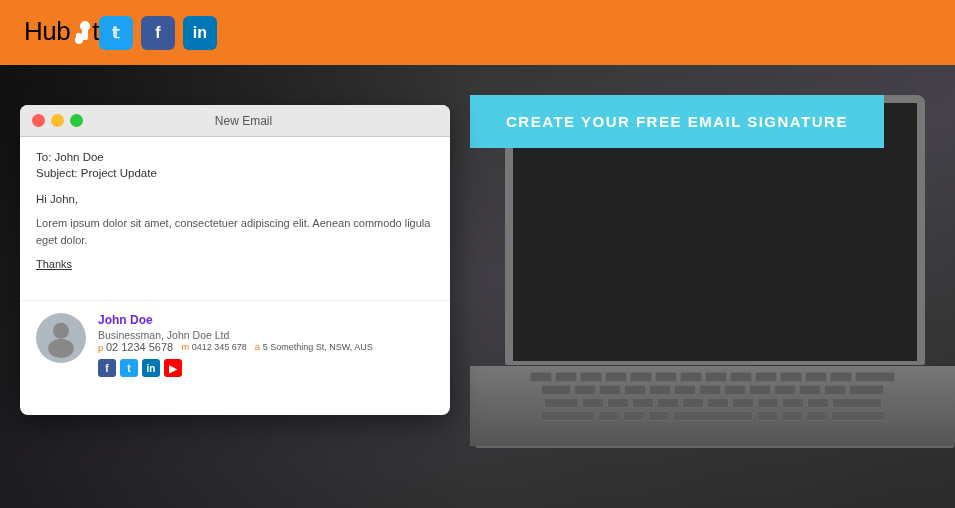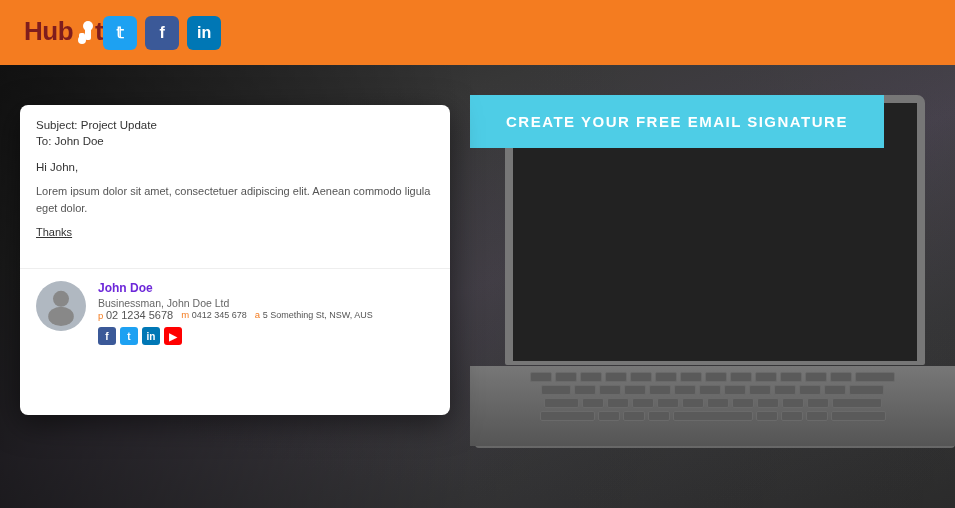--- a/index.html
+++ b/index.html
@@ -13,23 +13,23 @@
       align-items: center;
       padding: 0 24px;
       position: relative;
       z-index: 10;
     }
     #logo {
       display: flex;
       align-items: center;
     }
     .logo-text {
-      color: #7f1d1d;
+      color: #000000;
       font-size: 26px;
-      font-weight: bold;
+      font-weight: normal;
       letter-spacing: -0.5px;
     }
 
     #nav {
       margin-left: auto;
       display: flex;
       align-items: center;
       gap: 32px;
       margin-right: 24px;
     }
@@ -391,24 +391,30 @@
       <div class="kb-key"></div>
       <div class="kb-key" style="max-width:80px;"></div>
       <div class="kb-key"></div>
       <div class="kb-key"></div>
       <div class="kb-key"></div>
       <div class="kb-key" style="max-width:55px;"></div>
     </div>
   </div>
 
   <div id="email-window" style="z-index:6;">
+    <div class="window-titlebar">
+      <span class="window-btn btn-close"></span>
+      <span class="window-btn btn-min"></span>
+      <span class="window-btn btn-max"></span>
+      <span class="window-title">New Email</span>
+    </div>
 
     <div class="email-body">
+      <div class="email-field">To:  John Doe</div>
       <div class="email-field">Subject:  Project Update</div>
-      <div class="email-field">To:  John Doe</div>
 
       <div class="email-content">Hi John,</div>
       <div class="email-body-text">Lorem ipsum dolor sit amet, consectetuer adipiscing elit. Aenean commodo ligula eget dolor.</div>
       <div class="thanks-text">Thanks</div>
     </div>
 
     <div class="signature-block">
       <div class="sig-avatar">
 
         <svg class="avatar-silhouette" viewBox="0 0 50 50">

